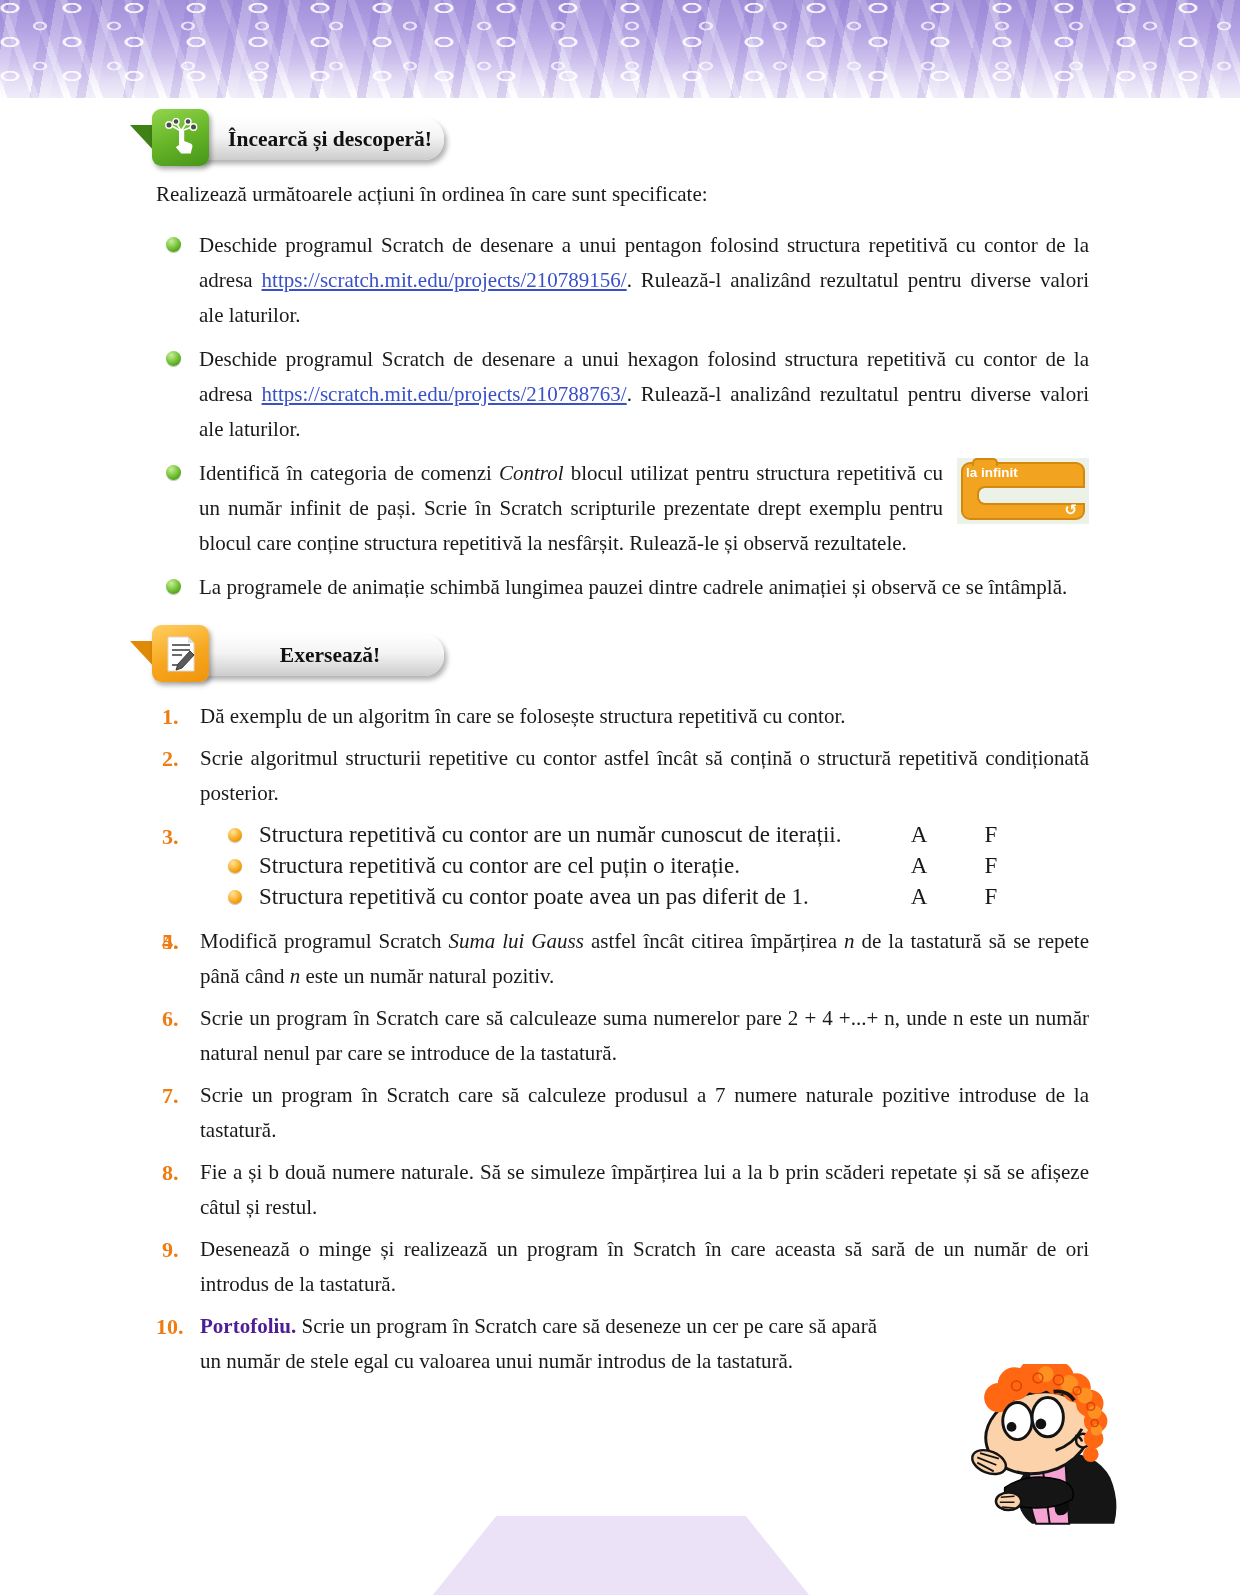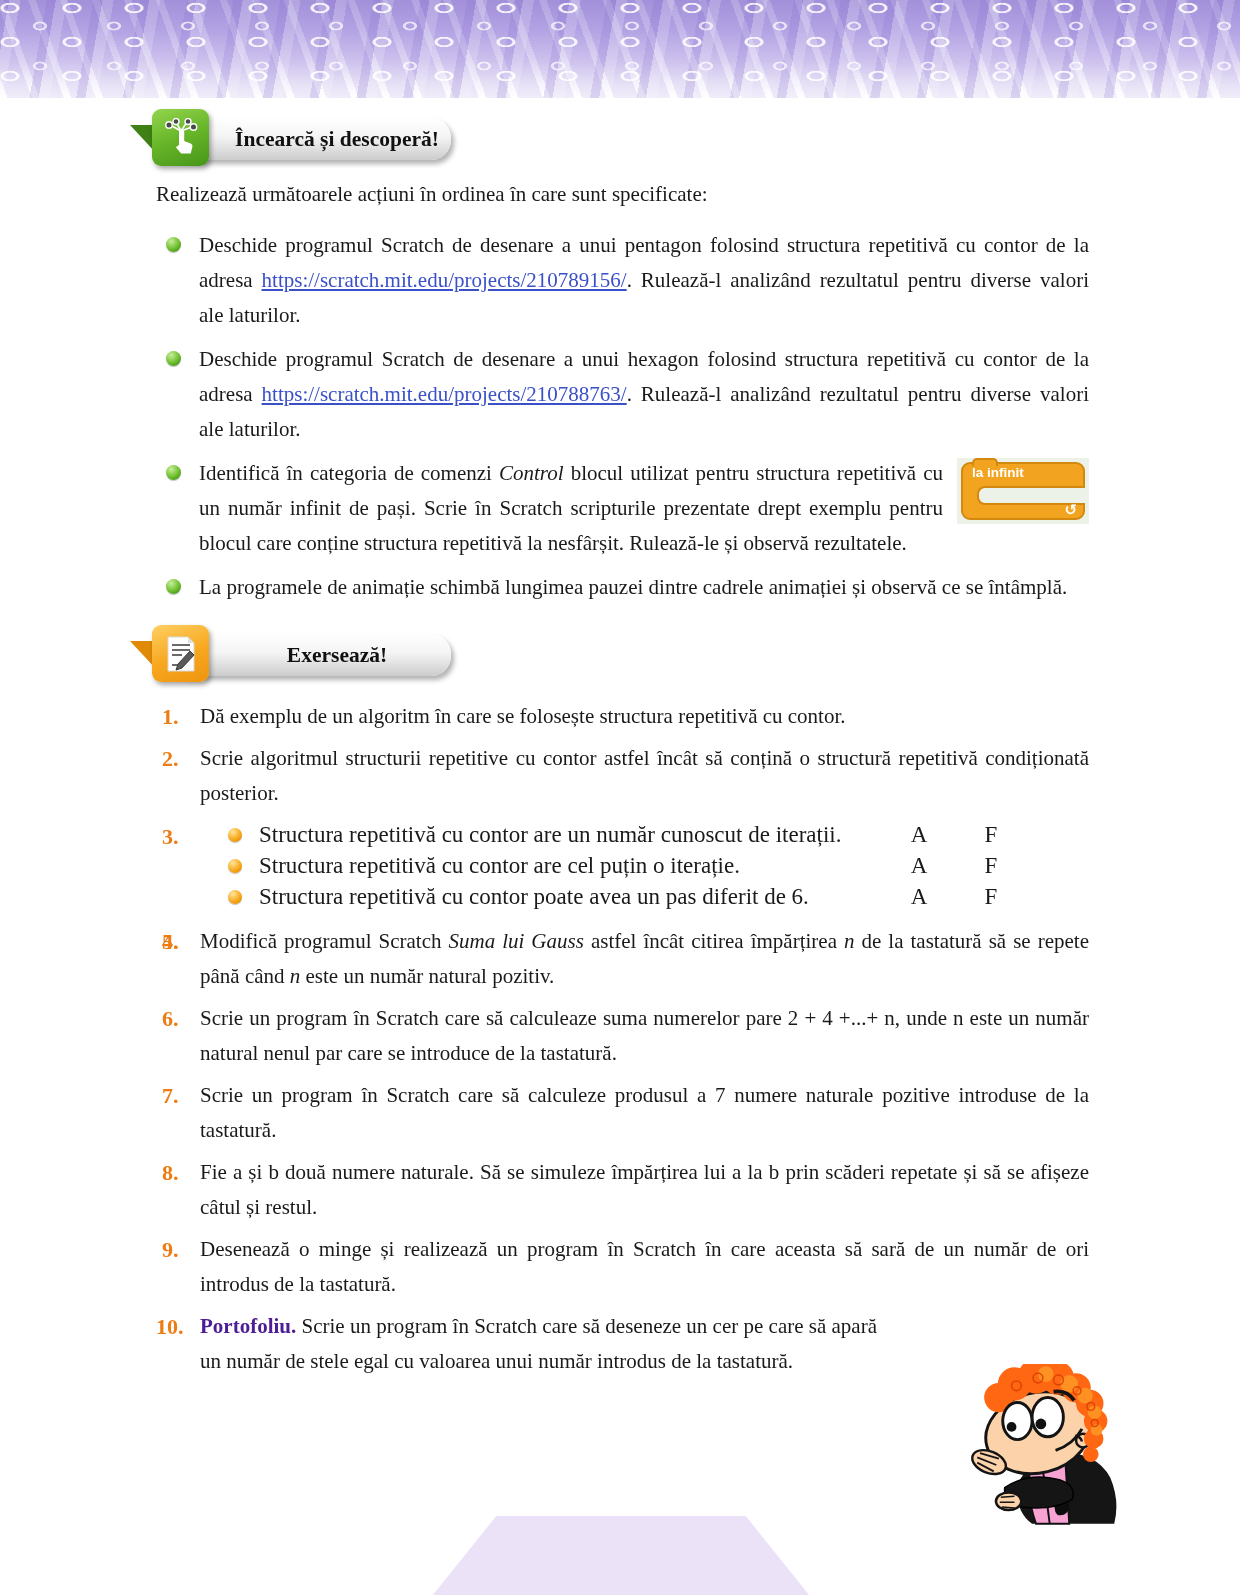--- a/index.html
+++ b/index.html
@@ -14,21 +14,21 @@
       repeating-linear-gradient(100deg, rgba(130,105,205,.20) 0 9px, rgba(255,255,255,.18) 9px 20px, rgba(130,105,205,0) 20px 46px),
       repeating-linear-gradient(70deg, rgba(255,255,255,.16) 0 7px, rgba(150,125,215,.14) 7px 30px),
       linear-gradient(to bottom, #a493da 0%, #b7a8e5 30%, #d6ccf1 62%, #f3f0fb 85%, #ffffff 100%);
     background-size:62px 34px, 74px 40px, auto, auto, auto;}
 
   
   .content{position:absolute;top:97px;left:0;width:1240px;padding:0 135px 0 150px;box-sizing:border-box;}
 
   
   .hdr{position:relative;height:58px;margin:12px 0 6px -14px;}
-  .hdr-plate{position:absolute;left:43px;top:9px;width:272px;height:42px;border-radius:8px 20px 20px 8px;
+  .hdr-plate{position:absolute;left:36px;top:9px;width:272px;height:42px;border-radius:8px 20px 20px 8px;
     background:linear-gradient(180deg,#ffffff 0%,#f4f4f4 45%,#cccccc 100%);
     box-shadow:3px 4px 5px rgba(0,0,0,.30);}
   .hdr-title{display:block;text-align:center;padding-left:44px;line-height:42px;
     font-weight:bold;font-size:21.5px;color:#111;}
   .hdr-icon{position:absolute;left:16px;top:0;width:57px;height:57px;border-radius:9px;z-index:2;
     box-shadow:2px 3px 5px rgba(0,0,0,.35);display:flex;align-items:center;justify-content:center;}
   .hdr-icon.green{background:linear-gradient(160deg,#93d54c 0%,#63b226 55%,#47951a 100%);}
   .hdr-icon.orange{background:linear-gradient(160deg,#ffcf63 0%,#f7a71d 55%,#ef9410 100%);}
   .hdr-flap{position:absolute;top:16px;left:-6px;width:0;height:0;z-index:1;
     border-bottom:28px solid transparent;}
@@ -47,21 +47,21 @@
 
   
   .scratch-panel{float:right;width:132px;height:66px;margin:2px 0 2px 14px;background:#edf2e9;
     padding:4px;box-sizing:border-box;}
   .sb{position:relative;width:100%;height:100%;background:#f2a31f;border:2px solid #d3880f;
     border-radius:9px;box-sizing:border-box;}
   .sb-tab{position:absolute;top:-6px;left:9px;width:22px;height:6px;background:#f2a31f;
     border:2px solid #d3880f;border-bottom:none;border-radius:5px 5px 0 0;}
   .sb-mouth{position:absolute;left:14px;top:22px;right:-2px;height:15px;background:#edf2e9;
     border:2px solid #d3880f;border-right:none;border-radius:8px 0 0 8px;}
-  .sb-label{position:absolute;top:1px;left:9px;color:#fff;font:bold 13.5px "Liberation Sans",sans-serif;}
+  .sb-label{position:absolute;top:1px;left:3px;color:#fff;font:bold 13.5px "Liberation Sans",sans-serif;}
   .sb-arrow{position:absolute;bottom:-1px;right:6px;color:#fff;font:bold 15px "DejaVu Sans",sans-serif;}
 
   
   ol.ex{margin-top:16px;}
   ol.ex>li{position:relative;padding-left:34px;margin:0 0 7px 0;
     font-size:21px;line-height:35px;text-align:justify;}
   .num{position:absolute;left:-4px;top:0;width:36px;color:#ee7c12;font-weight:bold;font-size:22px;}
   .lead{color:#4c1d95;font-weight:bold;}
   li.short{padding-right:212px;}
 
@@ -181,21 +181,21 @@
             <span class="opt-f">F</span>
           </div>
           <div class="opt-row">
             <span class="opt-bullet"></span>
             <span class="opt-text">Structura repetitivă cu contor are cel puțin o iterație.</span>
             <span class="opt-a">A</span>
             <span class="opt-f">F</span>
           </div>
           <div class="opt-row">
             <span class="opt-bullet"></span>
-            <span class="opt-text">Structura repetitivă cu contor poate avea un pas diferit de 6.</span>
+            <span class="opt-text">Structura repetitivă cu contor poate avea un pas diferit de 1.</span>
             <span class="opt-a">A</span>
             <span class="opt-f">F</span>
           </div>
         </div>
       </li>
       <li>
         <span class="num">4.</span>
       </li>
       <li>
         <span class="num">5.</span>

